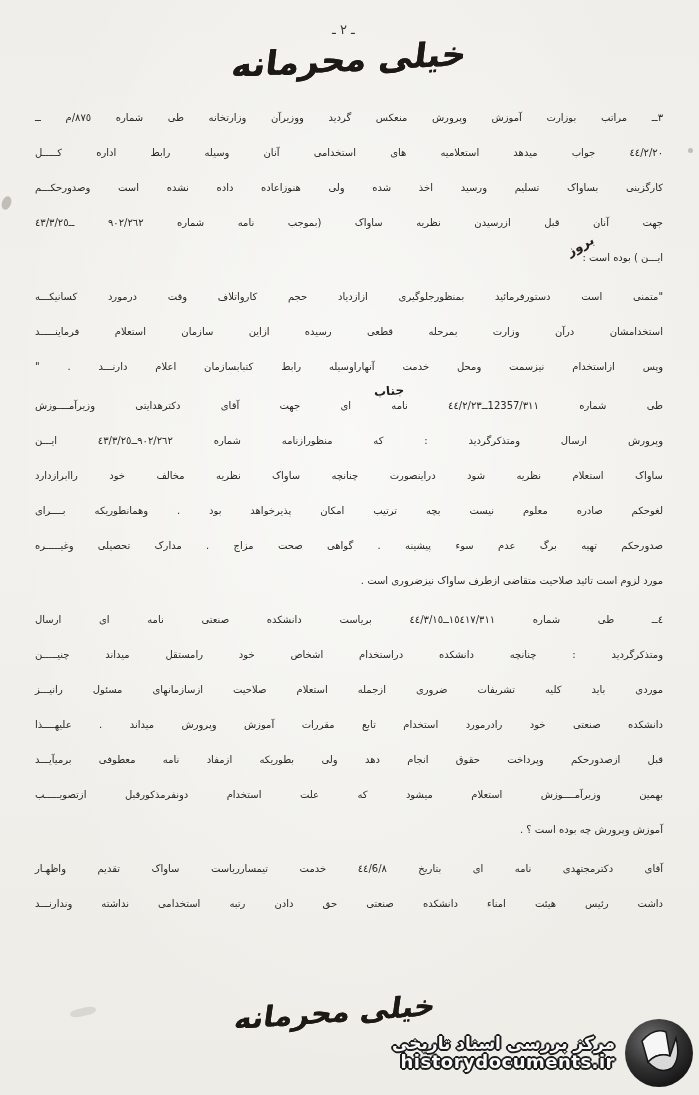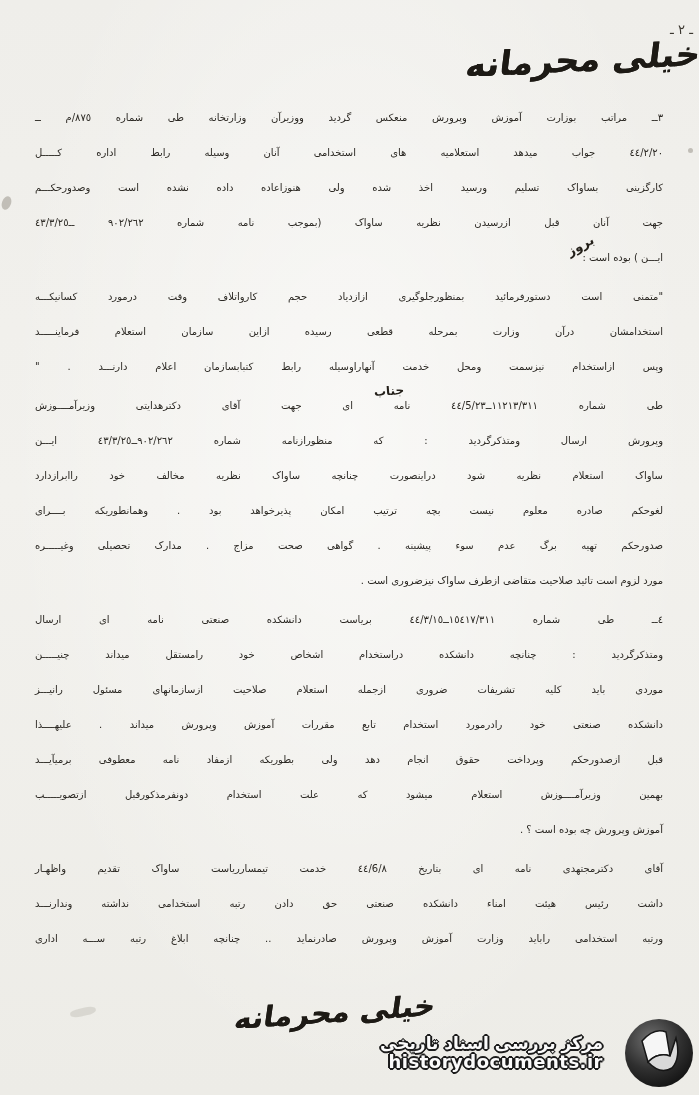--- a/index.html
+++ b/index.html
@@ -8,21 +8,21 @@
     position:relative;
     width:699px;height:1095px;
     margin:0 auto;
     background:
       radial-gradient(ellipse at 50% 40%, rgba(255,255,255,.55), rgba(255,255,255,0) 70%),
       linear-gradient(180deg,#efeeea 0%,#f2f1ed 45%,#edece7 100%);
     overflow:hidden;
     color:#2a2722;
   }
   
-  .header-hw{position:absolute;top:22px;left:0;right:0;text-align:right;}
+  .header-hw{position:absolute;top:22px;left:0;right:0;text-align:center;}
   .pagenum{font-size:13px;letter-spacing:2px;color:#3a362f;transform:translateX(-6px);}
   .hw{
     font-weight:bold;color:#1d1a15;
     transform:skewX(-10deg) rotate(-3deg);
     display:inline-block;
     text-shadow:0 0 .6px #1d1a15;
   }
   .hw-top{font-size:34px;line-height:40px;margin-top:2px;}
   .footer-hw{position:absolute;top:995px;left:170px;width:330px;text-align:center;}
   .hw-bottom{font-size:29px;transform:skewX(-12deg) rotate(-4deg);}
@@ -51,21 +51,21 @@
   .ann-1{top:238px;left:566px;transform:rotate(-28deg);}
   .ann-2{top:384px;left:374px;font-size:12px;transform:rotate(-4deg);}
   
   .speck{position:absolute;background:#9b968c;border-radius:50%;opacity:.55;}
   .speck1{width:9px;height:14px;left:2px;top:196px;transform:rotate(20deg);}
   .speck2{width:5px;height:5px;left:688px;top:148px;}
   .speck3{width:26px;height:8px;left:70px;top:1008px;opacity:.25;transform:rotate(-12deg);border-radius:40%;}
   
   .watermark{
     position:absolute;right:4px;bottom:6px;
-    display:flex;align-items:center;gap:20px;
+    display:flex;align-items:center;gap:8px;
   }
   .wm-text{text-align:right;line-height:1.1;}
   .wm-fa{
     direction:rtl;font-size:17px;font-weight:bold;color:#fbfbfb;
     text-shadow:-1px -1px 0 #1c1c1c,1px -1px 0 #1c1c1c,-1px 1px 0 #1c1c1c,1px 1px 0 #1c1c1c,
                  -2px 0 0 #1c1c1c,2px 0 0 #1c1c1c,0 2px 0 #1c1c1c,0 -2px 0 #1c1c1c;
   }
   .wm-url{
     direction:ltr;font-size:18px;font-weight:bold;letter-spacing:.5px;color:#fbfbfb;
     text-shadow:-1px -1px 0 #1c1c1c,1px -1px 0 #1c1c1c,-1px 1px 0 #1c1c1c,1px 1px 0 #1c1c1c,
@@ -86,36 +86,35 @@
   <div class="doc-body">
 
   <div class="line full">٣ــ مراتب بوزارت آموزش وپرورش منعکس گردید ووزیرآن وزارتخانه طی شماره ٨٧٥/م ــ</div>
       <div class="line full">٤٤/٢/٢٠ جواب میدهد استعلامیه های استخدامی آنان وسیله رابط اداره کـــــل</div>
       <div class="line full">کارگزینی بساواک تسلیم ورسید اخذ شده ولی هنوزاعاده داده نشده است وصدورحکـــم</div>
       <div class="line full">جهت آنان قبل ازرسیدن نظریه ساواک (بموجب نامه شماره ٩٠٢/٢٦٢ ــ٤٣/٣/٢٥</div>
       <div class="line short">ایـــن ) بوده است :</div>
       <div class="line full para-start">"متمنی است  دستورفرمائید بمنظورجلوگیری ازازدیاد حجم کارواتلاف وقت درمورد کسانیکـــه</div>
       <div class="line full">استخدامشان درآن وزارت بمرحله قطعی رسیده ازاین سازمان استعلام فرماینـــــد</div>
       <div class="line full">وپس ازاستخدام نیزسمت ومحل خدمت آنهاراوسیله رابط کتبابسازمان اعلام دارنـــد . "</div>
-      <div class="line full para-start">طی شماره ١١٢١٣/٣١١ــ٤٤/5/٢٣ نامه ای جهت آقای دکترهدایتی وزیرآمــــوزش</div>
+      <div class="line full para-start">طی شماره 12357/٣١١ــ٤٤/٢/٢٣ نامه ای جهت آقای دکترهدایتی وزیرآمــــوزش</div>
       <div class="line full">وپرورش ارسال ومتذکرگردید : که منظورازنامه شماره ٩٠٢/٢٦٢ــ٤٣/٣/٢٥ ایـــن</div>
       <div class="line full">ساواک استعلام نظریه شود دراینصورت چنانچه ساواک نظریه مخالف خود راابرازدارد</div>
       <div class="line full">لغوحکم صادره معلوم نیست بچه ترتیب امکان پذیرخواهد بود . وهمانطوریکه بــــرای</div>
       <div class="line full">صدورحکم تهیه برگ عدم سوء پیشینه . گواهی صحت مزاج . مدارک تحصیلی وغیـــــره</div>
       <div class="line short">مورد لزوم است تائید صلاحیت متقاضی ازطرف ساواک نیزضروری است .</div>
       <div class="line full para-start">٤ــ طی شماره ١٥٤١٧/٣١١ــ٤٤/٣/١٥ بریاست دانشکده صنعتی نامه ای ارسال</div>
       <div class="line full">ومتذکرگردید : چنانچه دانشکده دراستخدام اشخاص خود رامستقل میداند چنیـــــن</div>
       <div class="line full">موردی باید کلیه  تشریفات ضروری ازجمله استعلام صلاحیت ازسازمانهای مسئول رانیـــز</div>
       <div class="line full">دانشکده صنعتی خود رادرمورد استخدام تابع مقررات آموزش وپرورش میداند . علیهــــذا</div>
       <div class="line full">قبل ازصدورحکم وپرداخت حقوق انجام دهد ولی بطوریکه ازمفاد نامه معطوفی برمیآیـــد</div>
       <div class="line full">بهمین وزیرآمــــوزش استعلام میشود که علت استخدام دونفرمذکورقبل ازتصویـــــب</div>
       <div class="line short">آموزش وپرورش چه بوده است ؟ .</div>
       <div class="line full para-start">آقای دکترمجتهدی نامه ای بتاریخ  ٤٤/6/٨ خدمت تیمسارریاست ساواک تقدیم واظهـار</div>
       <div class="line full">داشت رئیس هیئت امناء دانشکده صنعتی حق دادن رتبه استخدامی نداشته وندارنـــد</div>
-      <div class="line full">ورتبه استخدامی راباید وزارت آموزش وپرورش صادرنماید .. چنانچه ابلاغ رتبه ســـه اداری</div>
     </div>
 
   <div class="ann ann-1">بروز</div>
   <div class="ann ann-2">جناب</div>
 
   <div class="speck speck1"></div>
   <div class="speck speck2"></div>
   <div class="speck speck3"></div>
 
   <div class="footer-hw">

